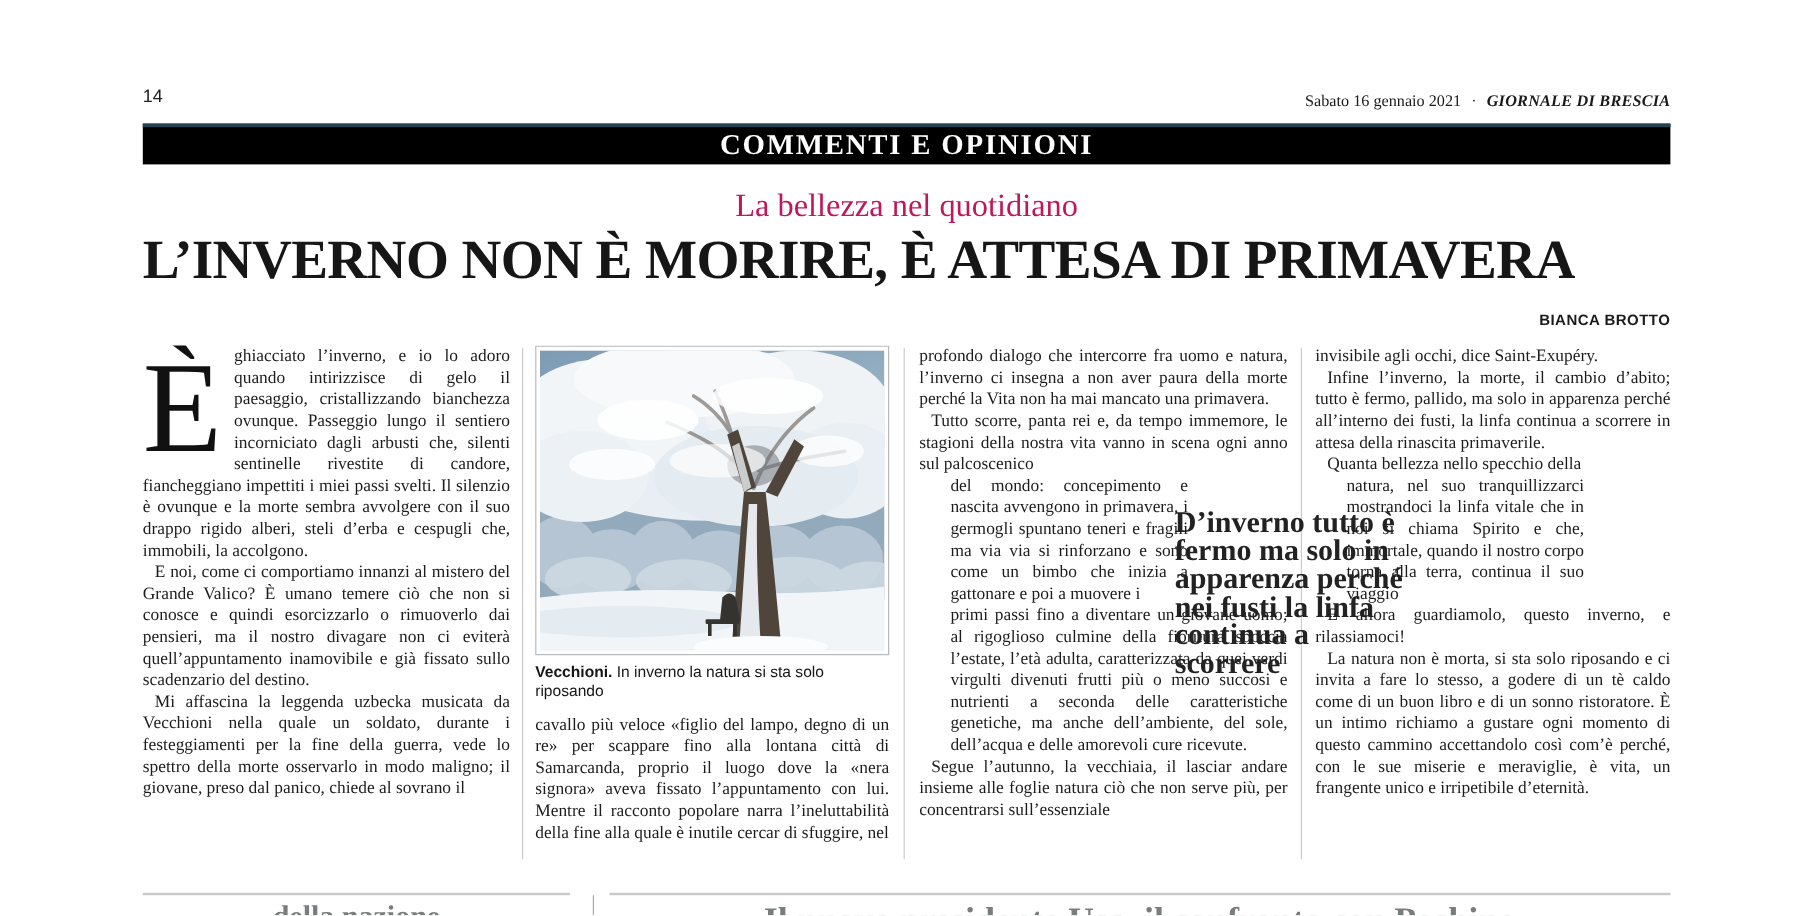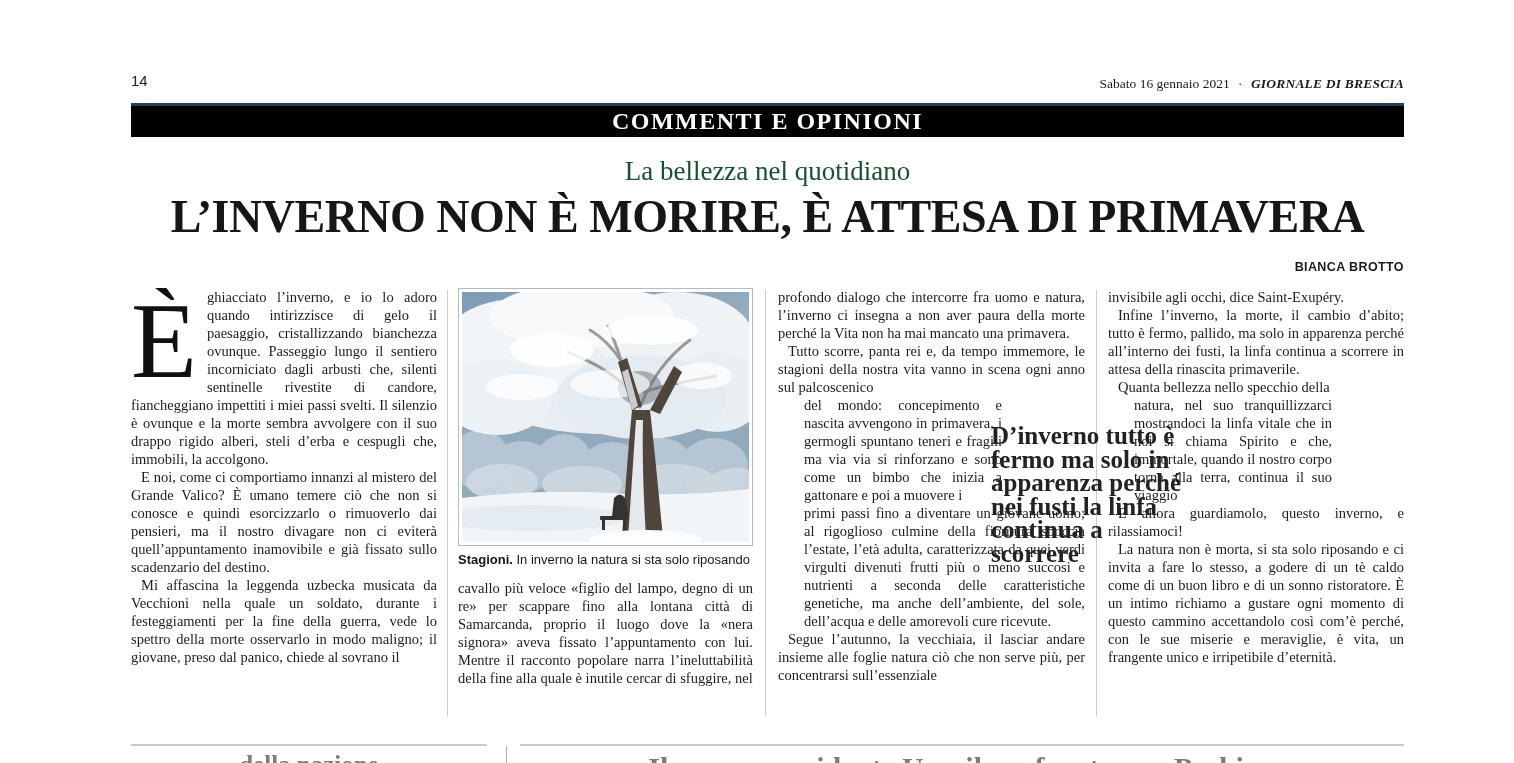--- a/index.html
+++ b/index.html
@@ -1,43 +1,43 @@
 <!DOCTYPE html>
 <html><head>
 <meta charset="utf-8">
 <style>
   * { margin:0; padding:0; box-sizing:border-box; }
   html,body { background:#ffffff; }
   .screen {
     position:relative; width:1514px; height:763px; overflow:hidden;
     background:#ffffff; font-family:"Liberation Serif", serif; color:#1e1e1e;
   }
-  .paper { position:absolute; left:131px; top:0; width:1273px; height:633px; }
+  .paper { position:absolute; left:119px; top:0; width:1273px; height:633px; }
 
   
   .page-num { position:absolute; left:0; top:72px; font-family:"Liberation Sans", sans-serif; font-size:15px; color:#222; }
   .head-meta { position:absolute; right:0; top:76px; font-size:13.5px; color:#1a1a1a; white-space:nowrap; }
   .head-meta .sep { margin:0 5px; color:#333; }
   .masthead { font-weight:bold; font-style:italic; letter-spacing:0.2px; }
 
   
   .banner {
     position:absolute; left:0; top:103px; width:1273px; height:34px;
     background:#000000; border-top:3px solid #24424e;
     display:flex; align-items:center; justify-content:center;
   }
   .banner span {
     color:#ffffff; font-family:"Liberation Serif", serif; font-weight:bold;
     font-size:24px; letter-spacing:1.5px;
   }
 
   
   .kicker { position:absolute; left:0; top:156px; width:1273px; text-align:center;
-    font-size:27px; color:#14532d; }
-  .headline { position:absolute; left:0; top:190px; width:1273px; text-align:center;
+    font-size:27px; color:#be185d; }
+  .headline { position:absolute; left:0; top:190px; width:1273px; 
     font-size:46px; font-weight:bold; color:#161616; letter-spacing:-0.5px; white-space:nowrap; }
   .byline { position:absolute; left:0; top:260px; width:1273px; text-align:right;
     font-family:"Liberation Sans", sans-serif; font-weight:bold; font-size:12.5px;
     letter-spacing:0.4px; color:#1a1a1a; }
 
   
   .columns { position:absolute; left:0; top:288px; width:1273px; height:430px; overflow:hidden; }
   .col { position:absolute; top:0; font-size:14.5px; line-height:18px; text-align:justify; color:#1c1c1c; }
   .col-1 { left:0;    width:306px; }
   .col-2 { left:327px; width:295px; }
@@ -177,21 +177,21 @@
               <g fill="#35332f">
                 <rect x="138" y="224" width="28" height="4" rx="1"></rect>
                 <rect x="140" y="228" width="3" height="10"></rect>
                 <rect x="161" y="228" width="3" height="10"></rect>
                 <path d="M152,206 q6,-7 11,0 l4,19 l-17,0 Z"></path>
               </g>
               <ellipse cx="184" cy="247" rx="56" ry="9" fill="#fafcfd"></ellipse>
             </svg>
           </div>
           <div class="caption">
-            <span class="cap-label">Stagioni.</span><span> In inverno la natura si sta solo riposando</span>
+            <span class="cap-label">Vecchioni.</span><span> In inverno la natura si sta solo riposando</span>
           </div>
         </div>
         <p class="after-photo">cavallo più veloce «figlio del lampo, degno di un re» per scappare fino alla lontana città di Samarcanda, proprio il luogo dove la «nera signora» aveva fissato l’appuntamento con lui. Mentre il racconto popolare narra l’ineluttabilità della fine alla quale è inutile cercar di sfuggire, nel</p>
       </div>
 
       <div class="col col-3">
         <p>profondo dialogo che intercorre fra uomo e natura, l’inverno ci insegna a non aver paura della morte perché la Vita non ha mai mancato una primavera.</p>
         <p class="indent">Tutto scorre, panta rei e, da tempo immemore, le stagioni della nostra vita vanno in scena ogni anno sul palcoscenico</p>
         <p class="cont narrow3">del mondo: concepimento e nascita avvengono in primavera, i germogli spuntano teneri e fragili ma via via si rinforzano e sono come un bimbo che inizia a gattonare e poi a muovere i</p>
         <p class="cont">primi passi fino a diventare un giovane uomo; al rigoglioso culmine della fioritura sboccia l’estate, l’età adulta, caratterizzata da quei verdi virgulti divenuti frutti più o meno succosi e nutrienti a seconda delle caratteristiche genetiche, ma anche dell’ambiente, del sole, dell’acqua e delle amorevoli cure ricevute.</p>

